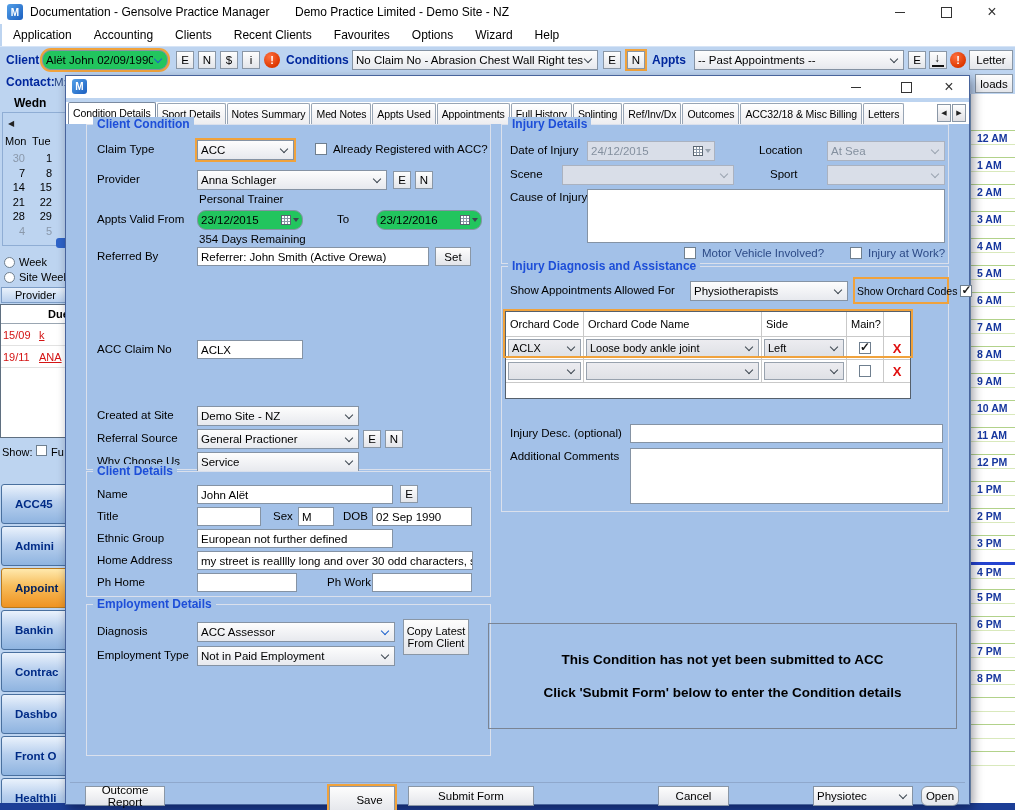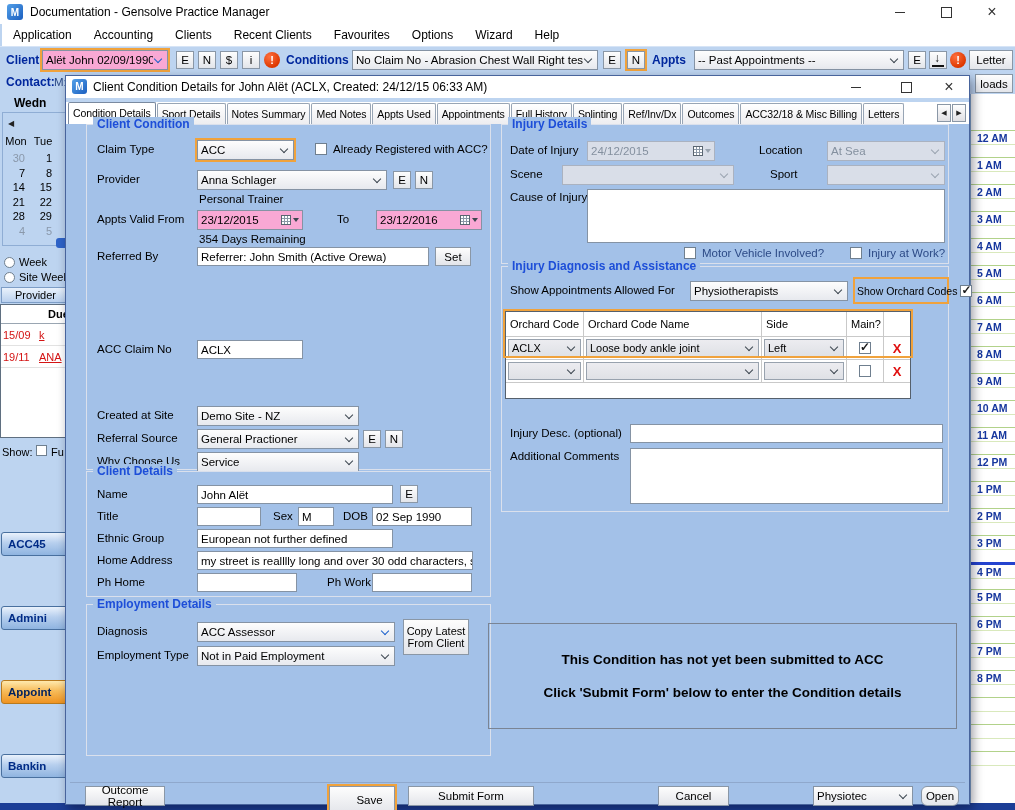--- a/index.html
+++ b/index.html
@@ -18,21 +18,21 @@
   .g-max::before { content:""; width:9px; height:9px; border:1px solid #333; }
   .g-close::before { content:"×"; font-size:16px; color:#333; line-height:1; }
 
   
   .toolbar1 { position:absolute; left:0; top:46px; width:1015px; height:26px; background:#bdd4f0; border-top:1px solid #d6e4f6; }
   .toolbar2 { position:absolute; left:0; top:72px; width:1015px; height:22px; background:#bdd4f0; }
   .blab { position:absolute; font-weight:bold; color:#00279d; font-size:12px; white-space:nowrap; }
 
   .combo { display:flex; align-items:center; background:linear-gradient(#fdfdfd,#e7e9ee); border:1px solid #8593a4; font-size:11.5px; padding:0 3px; position:absolute; }
   .combo .ctext { flex:1; white-space:nowrap; overflow:hidden; }
-  .combo.white { background:#f9a8d4; }
+  .combo.white { background:#22c55e;border-radius:9px; }
   .combo.dis { background:#d9dee8; border-color:#aab2c0; color:#84909f; }
   .chev { width:11px; height:11px; position:relative; flex:none; }
   .chev::before { content:""; position:absolute; left:2px; top:1px; width:5px; height:5px; border-right:1.4px solid #3c4650; border-bottom:1.4px solid #3c4650; transform:rotate(45deg); }
   .combo.dis .chev::before { border-color:#9aa4b0; }
   .chev.blue::before { border-color:#1d62cc; }
   .cal-ico { width:10px; height:10px; flex:none; margin-right:2px; border:1px solid #5a6570; background-color:#fff; background-image:repeating-linear-gradient(0deg,transparent 0 2px,#8a97a6 2px 3px),repeating-linear-gradient(90deg,transparent 0 2px,#8a97a6 2px 3px); }
   .dtri { width:0; height:0; flex:none; border-left:3.5px solid transparent; border-right:3.5px solid transparent; border-top:4.5px solid #3c4650; }
   .combo.dis .dtri { border-top-color:#9aa4b0; }
 
   .txt { position:absolute; background:#fff; border:1px solid #8593a4; font-size:11.5px; padding:0 3px; display:flex; align-items:center; white-space:nowrap; overflow:hidden; }
@@ -47,36 +47,36 @@
 
   .chk { background:#fff; border:1px solid #6f7f8f; width:12px; height:12px; position:relative; flex:none; }
   .chk.checked::before { content:"✓"; position:absolute; left:0; top:-3px; font-size:12px; font-weight:bold; color:#1a1a1a; }
   .radio { width:11px; height:11px; border-radius:50%; background:#fff; border:1px solid #6f7f8f; position:absolute; }
   .flab { position:absolute; font-size:11.5px; white-space:nowrap; }
 
   
   .cal-box { position:absolute; left:2px; top:112px; width:68px; height:134px; border:1px solid #8fadd4; }
   .cal-arrow { position:absolute; left:5px; top:6px; font-size:8px; color:#222; }
   .cal-dow { position:absolute; left:2px; top:22px; display:grid; grid-template-columns:27px 27px; font-size:11px; }
-  .cal-dow span { text-align:center; padding-right:5px; }
+  .cal-dow span { text-align:left; padding-right:5px; }
   .cal-grid { position:absolute; left:2px; top:38px; display:grid; grid-template-columns:27px 27px; }
   .cal-day { font-size:11px; line-height:14.5px; text-align:right; padding-right:7px; }
   .cal-day.muted { color:#8a98aa; }
   .cal-tab { position:absolute; left:56px; top:238px; width:13px; height:10px; background:#2e63c8; border-radius:3px 0 0 3px; }
   .provider-hdr { position:absolute; left:1px; top:287px; width:69px; height:16px; background:linear-gradient(#e9f2fc,#b9d0ee); border:1px solid #7d9dc6; font-size:11px; display:flex; align-items:center; justify-content:center; }
   .due-table { position:absolute; left:0; top:304px; width:70px; height:134px; background:#fff; border:1px solid #5f6f80; }
   .due-hdr { display:flex; height:19px; border-bottom:1px solid #9aa6b2; font-size:11px; font-weight:bold; align-items:flex-start;padding-left:44px; }
   .due-hdr .c1 { width:35px; padding-left:3px; border-right:1px solid #c5ccd4; height:100%; display:flex; align-items:center; }
   .due-hdr .c2 { padding-left:4px; }
   .due-row { display:flex; height:22px; border-bottom:1px solid #e2e2e2; font-size:11px; align-items:center; }
   .due-date { width:35px; color:#d41414; padding-left:2px; }
   .due-link { color:#d41414; text-decoration:underline; padding-left:3px; }
 
   .side-col { position:absolute; left:1px; top:484px; width:70px; display:flex; flex-direction:column; gap:2px; }
-  .side-btn { height:24px; background:linear-gradient(#eaf2fc,#b7cfee 45%,#8fb4e0); border:1px solid #49709f; border-radius:3px; font-weight:bold; font-size:11.5px; color:#002b86; display:flex; align-items:center; padding-left:6px; overflow:hidden; white-space:nowrap; flex:none;margin-top:48px; }
+  .side-btn { height:40px; background:linear-gradient(#eaf2fc,#b7cfee 45%,#8fb4e0); border:1px solid #49709f; border-radius:3px; font-weight:bold; font-size:11.5px; color:#002b86; display:flex; align-items:center; padding-left:13px; overflow:hidden; white-space:nowrap; flex:none; }
   .side-btn.active { background:linear-gradient(#ffe9ad,#f7bc5a 45%,#ef9321); border-color:#b87a1e; color:#00215e; }
 
   
   .time-col { position:absolute; left:970px; top:94px; width:45px; height:710px; background:#fff; border-left:1px solid #86a8d0; }
   .time-rows { position:absolute; left:0; top:36px; right:0; }
   .time-row { height:27px; border-top:1px solid #b2d28a; position:relative; }
   .time-row::after { content:""; position:absolute; left:0; right:0; top:13px; height:1px; background:#d9e9bc; }
   .time-row.current { border-top:3px solid #2443cf; }
   .time-label { font-size:10.5px; font-weight:bold; color:#17379e; padding:1px 0 0 6px; display:block; }
 
@@ -114,20 +114,21 @@
   .dlg-footer-line { position:absolute; left:4px; right:4px; top:706px; height:1px; background:#8fa8cc; }
 </style>
 </head>
 <body>
 
 <div class="screen">
 
   <div class="titlebar">
     <div class="icon-m abs" style="left:7px;top:4px;">M</div>
     <span class="ttext abs" style="left:30px;top:0;">Documentation - Gensolve Practice Manager</span>
+    <span class="ttext abs" style="left:295px;top:0;">Demo Practice Limited - Demo Site - NZ</span>
     <span class="win-ctl g-min" style="left:885px;"></span>
     <span class="win-ctl g-max" style="left:931px;"></span>
     <span class="win-ctl g-close" style="left:977px;"></span>
   </div>
 
   <div class="menubar">
     
   <span class="menu-item">Application</span><span class="menu-item">Accounting</span><span class="menu-item">Clients</span><span class="menu-item">Recent Clients</span><span class="menu-item">Favourites</span><span class="menu-item">Options</span><span class="menu-item">Wizard</span><span class="menu-item">Help</span></div>
 
   <div class="toolbar1">
@@ -310,21 +311,20 @@
         <span class="time-label"></span>
       </div>
       </div>
   </div>
 
   <div class="bottom-strip"></div>
 
   <div class="dialog">
     <div class="dlg-title">
       <div class="icon-m abs" style="left:6px;top:3px;width:15px;height:15px;">M</div>
-      <span class="ttext abs" style="left:27px;top:-1px;">Client Condition Details for John Alët  (ACLX, Created: 24/12/15 06:33 AM)</span>
       <span class="win-ctl g-min" style="left:775px;top:0;"></span>
       <span class="win-ctl g-max" style="left:825px;top:0;"></span>
       <span class="win-ctl g-close" style="left:868px;top:0;"></span>
     </div>
     <div class="dlg-strip"></div>
     <div class="dlg-tabbg"></div>
     <div class="tabs">
       
     <span class="tab active">Condition Details</span><span class="tab">Sport Details</span><span class="tab">Notes Summary</span><span class="tab">Med Notes</span><span class="tab">Appts Used</span><span class="tab">Appointments</span><span class="tab">Full History</span><span class="tab">Splinting</span><span class="tab">Ref/Inv/Dx</span><span class="tab">Outcomes</span><span class="tab">ACC32/18 &amp; Misc Billing</span><span class="tab">Letters</span></div>
     <span class="arrow-btn" style="left:871px;">◀</span>

